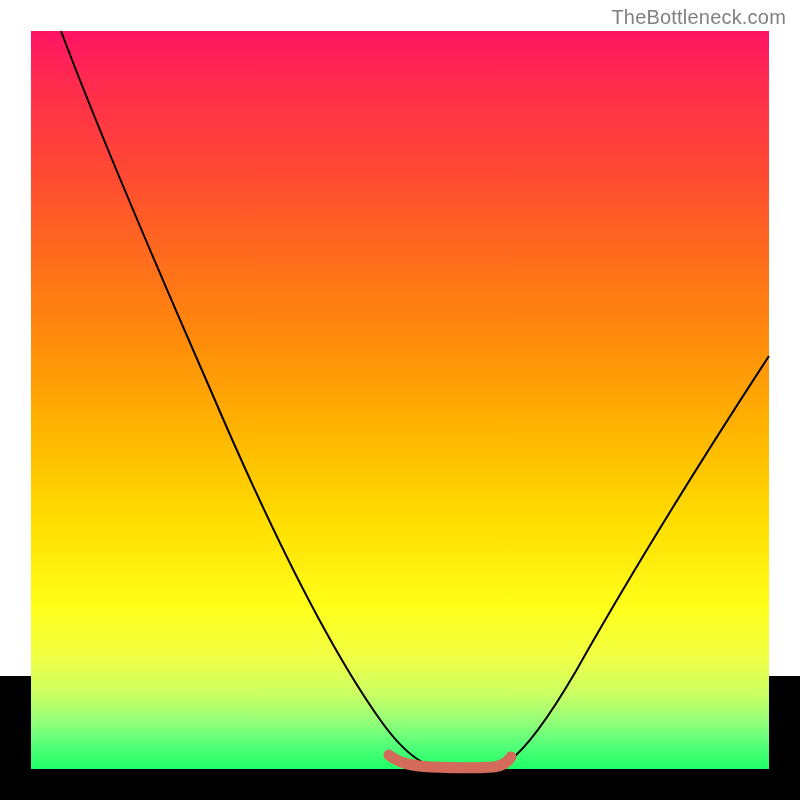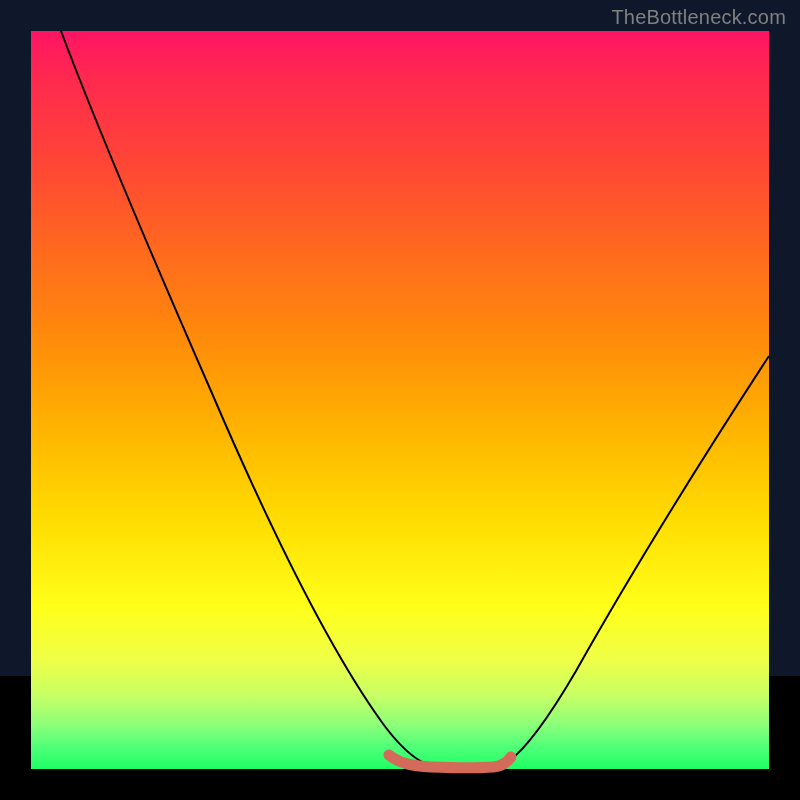--- a/index.html
+++ b/index.html
@@ -10,21 +10,21 @@
     background: #000;
     overflow: hidden;
     font-family: Arial, Helvetica, sans-serif;
   }
   .frame {
     position: absolute;
     left: 0;
     top: 0;
     width: 800px;
     height: 676px;
-    background: #0f172a;
+    background: #ffffff;
   }
   .gradient-panel {
     position: absolute;
     left: 31px;
     top: 31px;
     width: 738px;
     height: 738px;
     
     background: linear-gradient(to bottom,
       #ff1464 0%,

